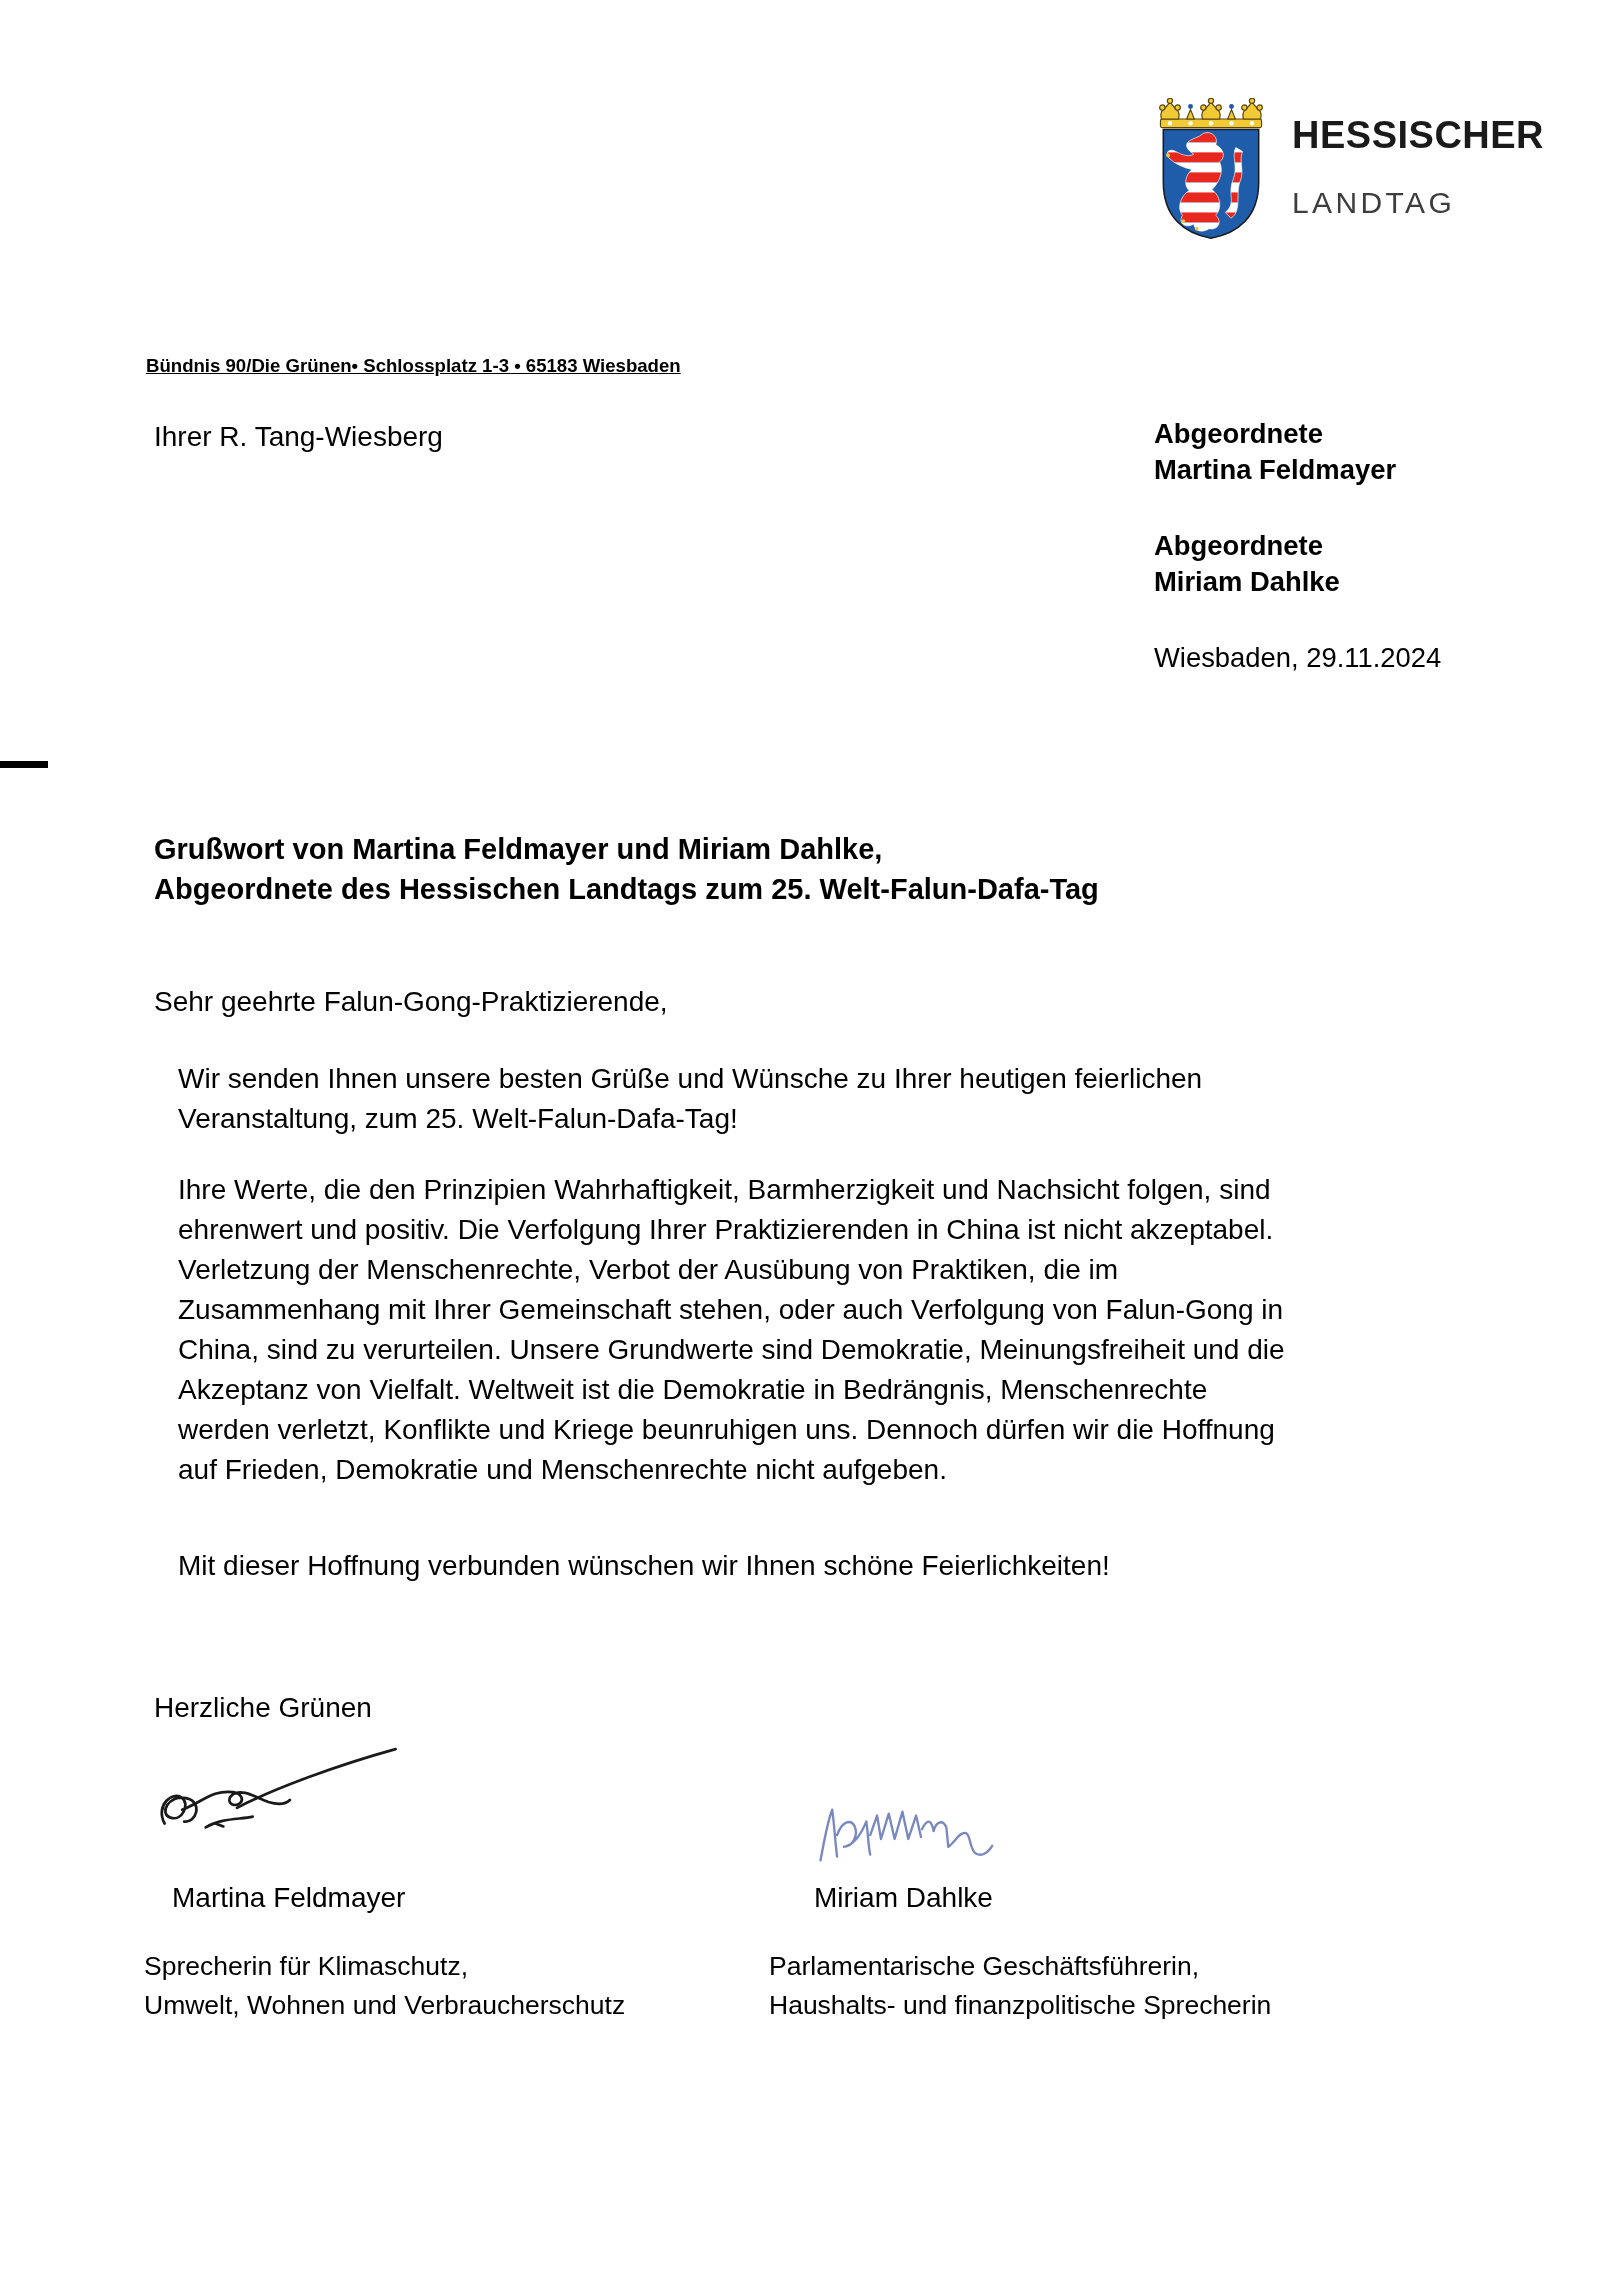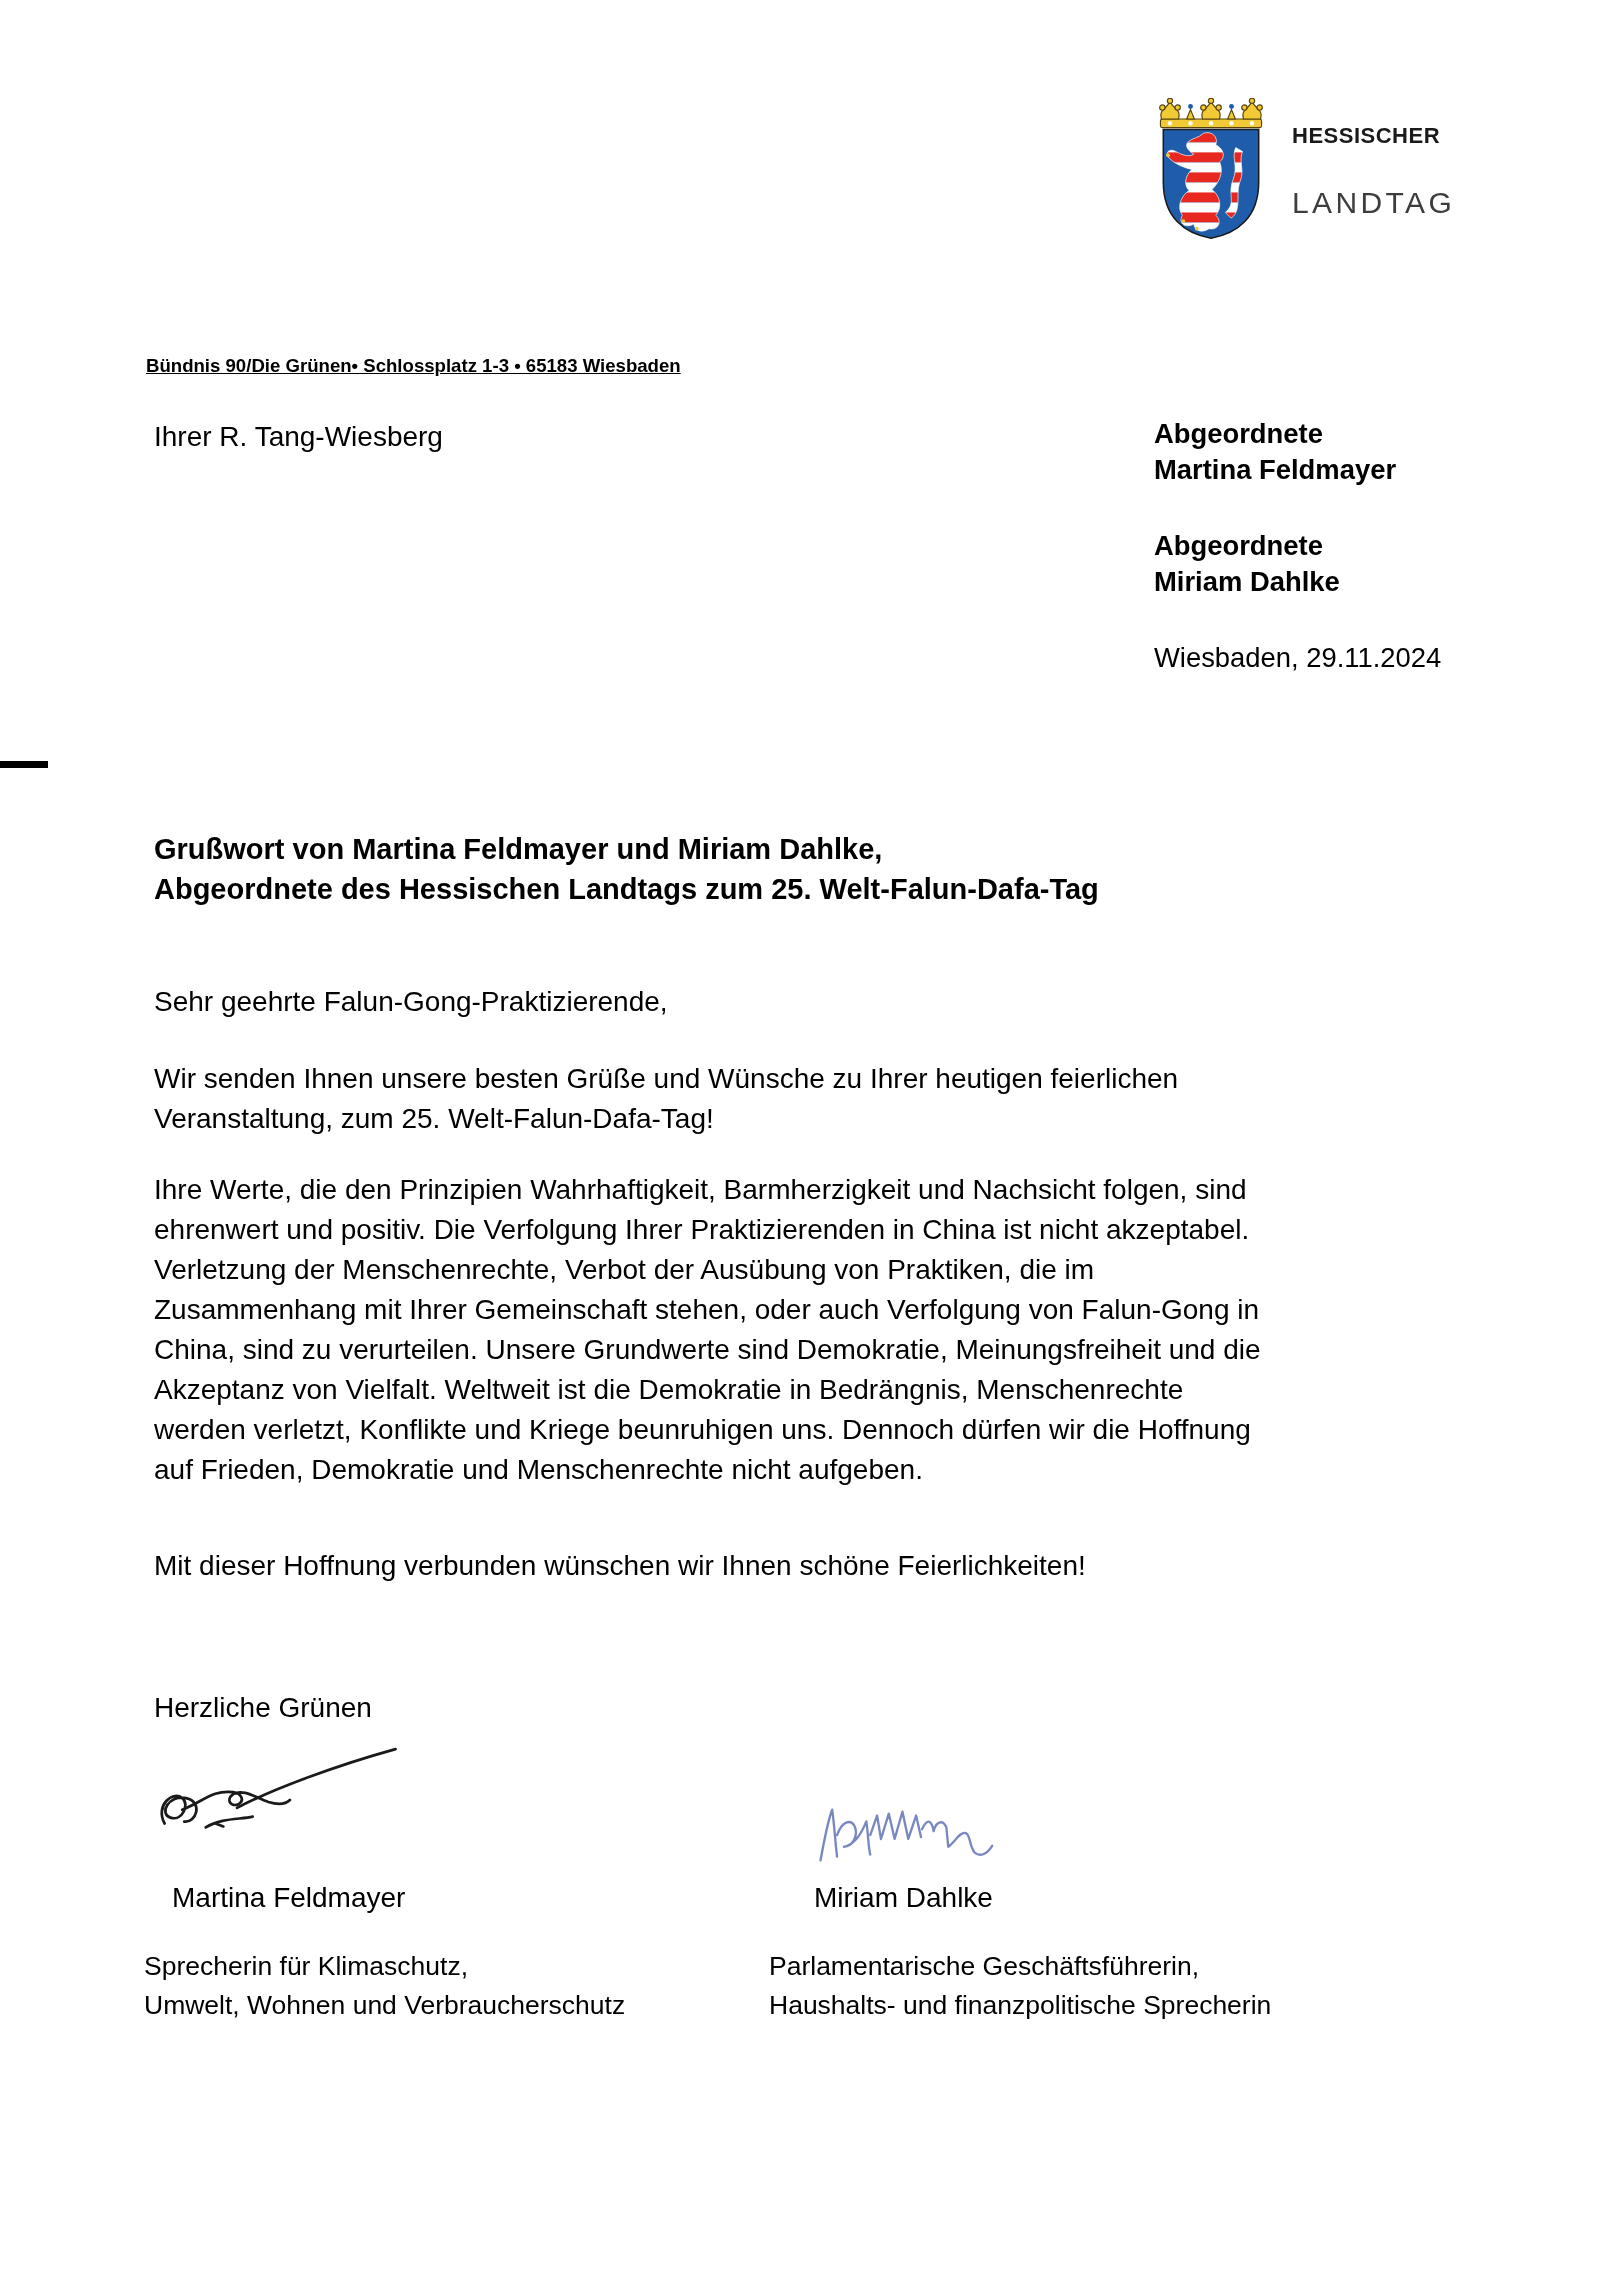--- a/index.html
+++ b/index.html
@@ -5,37 +5,37 @@
   html,body{margin:0;padding:0;}
   body{
     width:1621px;height:2293px;position:relative;background:#ffffff;
     font-family:"Liberation Sans", sans-serif;color:#000;overflow:hidden;
   }
   .abs{position:absolute;}
   .pre{white-space:pre-line;}
 
   
   .logo-text{left:1292px;top:120px;line-height:31px;}
-  .logo-text .l1{font-size:22px;font-weight:bold;letter-spacing:0.5px;color:#1a1a1a;}
+  .logo-text .l1{font-size:38px;font-weight:bold;letter-spacing:0.5px;color:#1a1a1a;}
   .logo-text .l2{font-size:30px;font-weight:normal;letter-spacing:3.4px;color:#3d3d3d;margin-top:36px;}
 
   
   .sender-line{left:146px;top:355px;font-size:18.6px;font-weight:bold;text-decoration:underline;}
   .recipient{left:154px;top:421px;font-size:28px;}
 
   .contact-block{left:1154px;top:416px;font-size:27.4px;line-height:36px;}
   .contact-entry{font-weight:bold;margin-bottom:40px;}
   .dateline{font-weight:normal;margin-top:2px;}
 
   .fold-mark{left:0;top:761px;width:48px;height:6.9px;background:#000;}
 
   
   .subject{left:154px;top:829px;font-size:29px;font-weight:bold;line-height:40px;}
   .salutation{left:154px;top:986px;font-size:28px;}
-  .para{font-size:28px;line-height:40px;}
+  .para{font-size:28px;line-height:40px;margin-left:24px;}
   .p1{left:154px;top:1059px;}
   .p2{left:154px;top:1170px;}
   .p3{left:154px;top:1546px;}
   .closing{left:154px;top:1692px;font-size:28px;}
 
   .sig-name{font-size:28px;top:1882px;}
   .sig-name.n1{left:172px;}
   .sig-name.n2{left:814px;}
   .sig-title{font-size:26.5px;line-height:39px;top:1947px;}
   .sig-title.t1{left:144px;}

